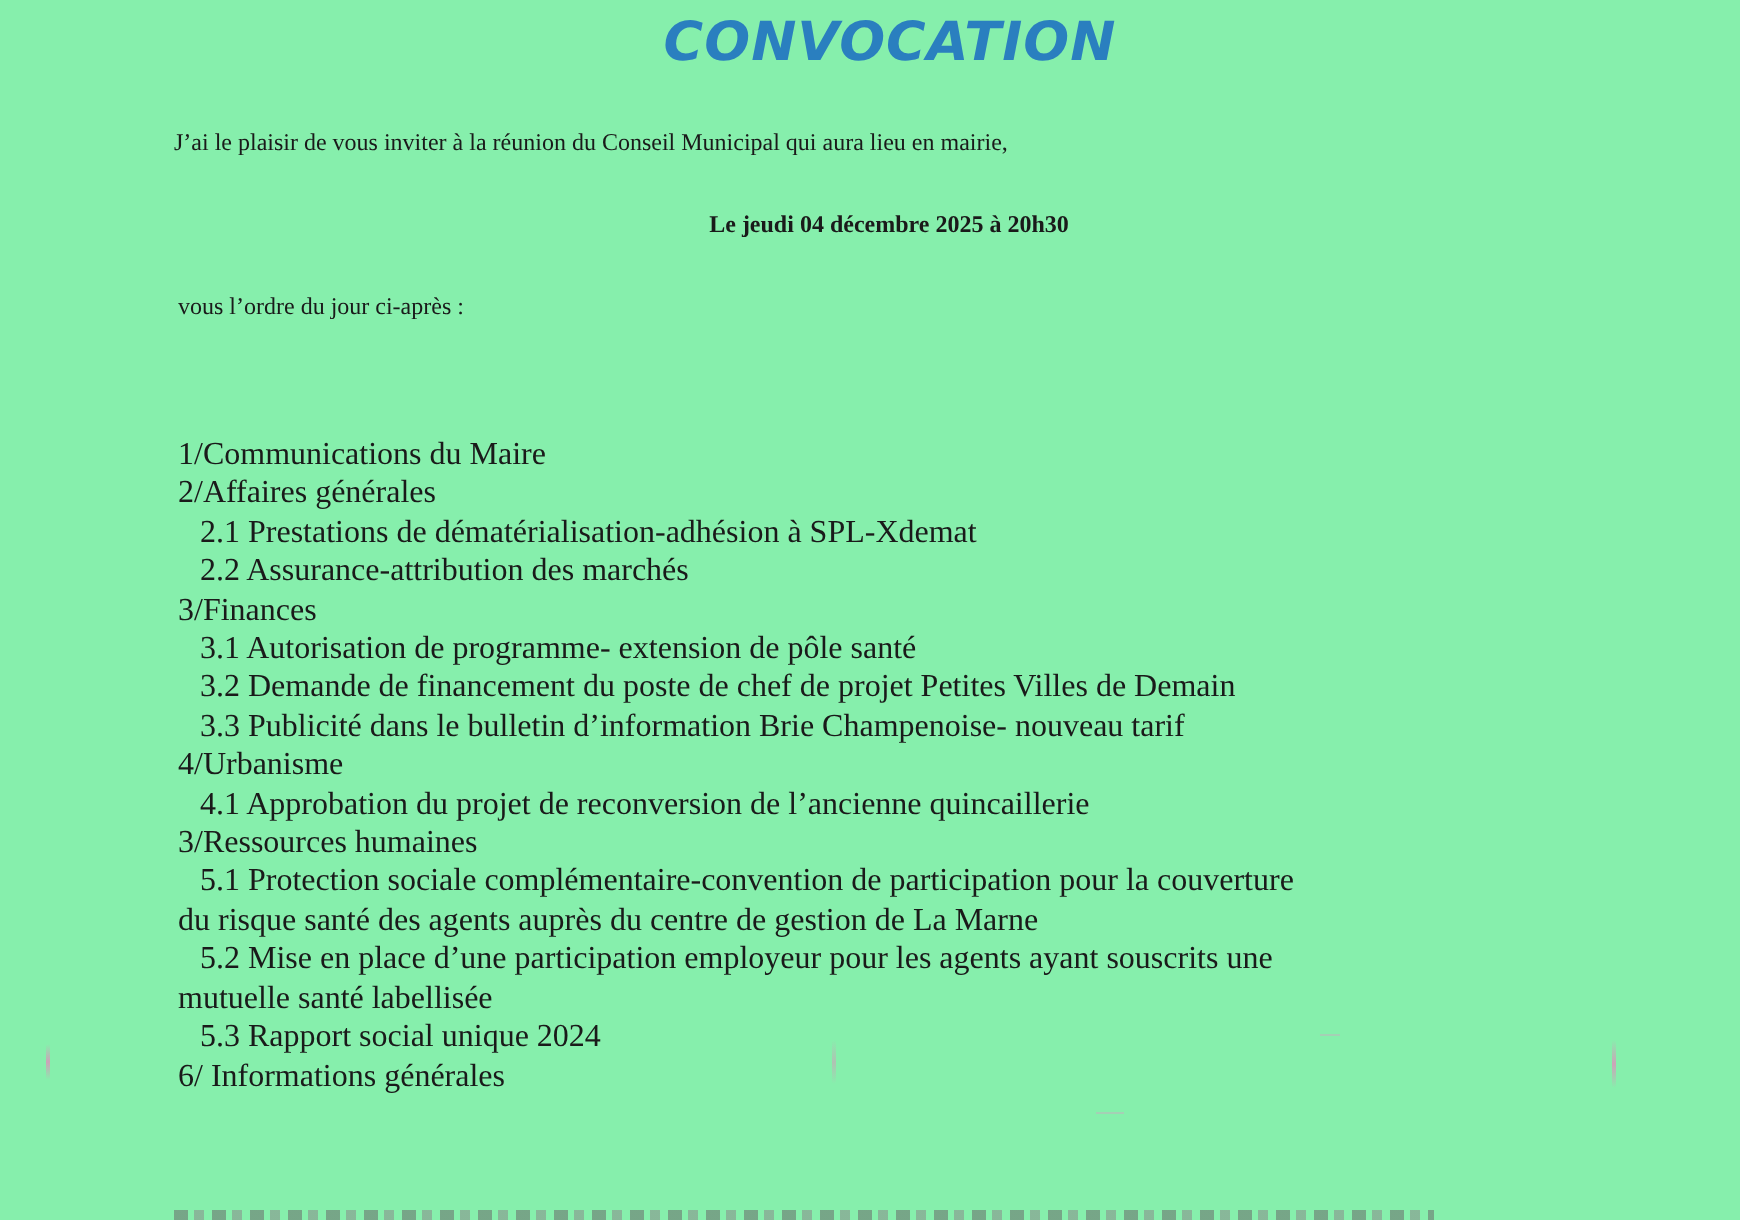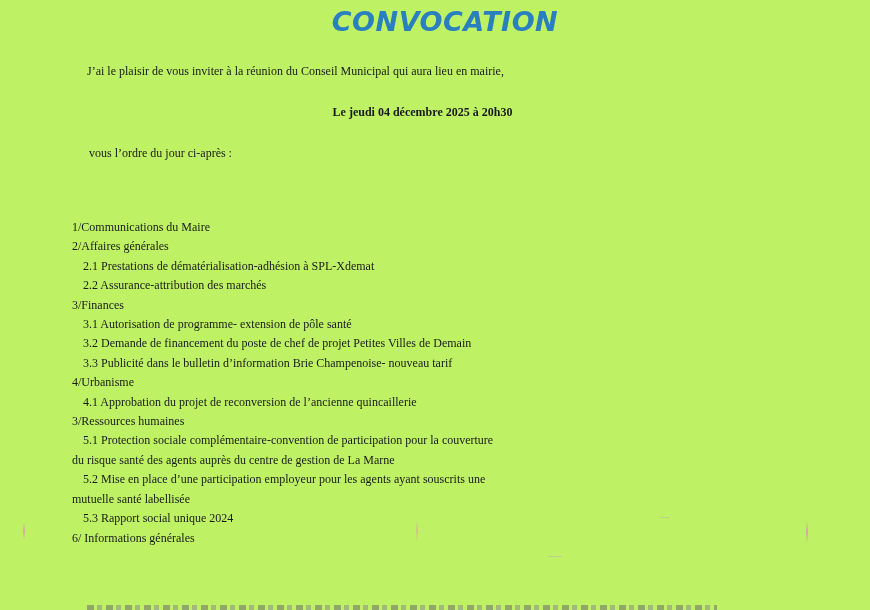--- a/index.html
+++ b/index.html
@@ -12,21 +12,21 @@
     height: 610px;
     overflow: hidden;
     position: relative;
     font-family: "Liberation Serif", "DejaVu Serif", serif;
     color: #1a1a1a;
   }
   .page {
     position: absolute;
     left: 0; top: 0;
     width: 870px; height: 610px;
-    background: #bef264;
+    background: #86efac;
     text-decoration: underline;
   }
   .title {
     position: absolute;
     left: 0; top: 6px;
     width: 890px;
     text-align: center;
     font-family: "DejaVu Sans", sans-serif;
     font-style: italic;
     font-weight: bold;
@@ -38,27 +38,28 @@
     position: absolute;
     font-size: 12px;
     line-height: 19px;
     white-space: nowrap;
   }
   .intro { left: 87px; top: 62px; }
   .date {
     left: 0; width: 845px; top: 103px;
     text-align: center;
     font-weight: bold;
+    padding-left: 22px;
   }
   .order-intro { left: 89px; top: 144px; }
   .agenda {
     position: absolute;
-    left: 72px;
+    left: 89px;
     top: 218px;
-    font-size: 12px;
+    font-size: 16px;
     line-height: 19.4px;
     margin: 0;
     padding: 0;
     list-style: none;
   }
   .agenda li { white-space: nowrap; margin: 0; padding: 0; }
   .agenda li.sub { padding-left: 11px; }
   .agenda li.cont { padding-left: 0; }
   .mark {
     position: absolute;

